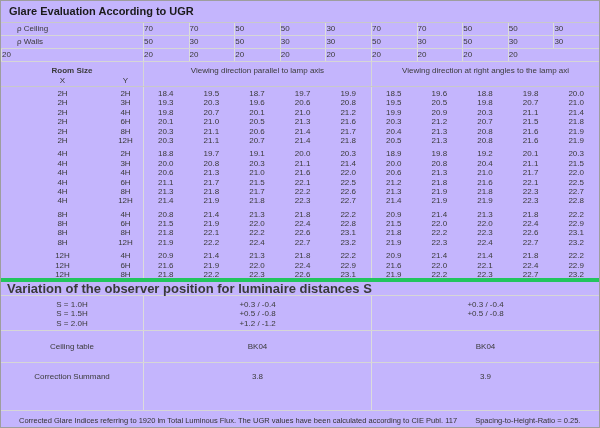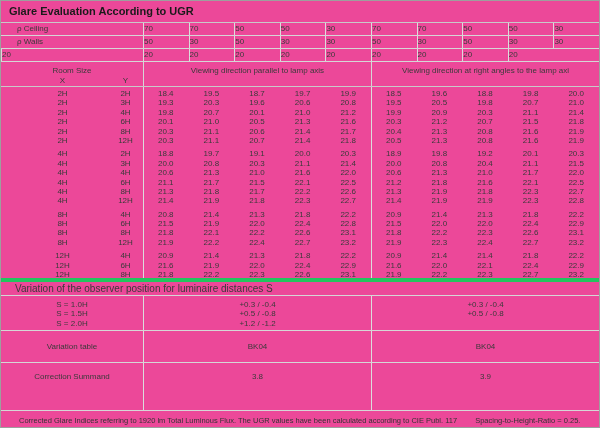--- a/index.html
+++ b/index.html
@@ -2,21 +2,21 @@
 <html><head>
 <meta charset="utf-8">
 <style>
   * { margin:0; padding:0; box-sizing:border-box; }
   html,body { background:#ffffff; }
   body { font-family:"Liberation Sans","DejaVu Sans",sans-serif; }
 
   .frame {
     width:600px; height:428px;
     border:1px solid #9e9e9e;
-    background:#ec4899;
+    background:#c4b5fd;
     overflow:hidden;
     color:#3a3a3a;
   }
 
   
   .title {
     height:22px; line-height:21px;
     padding-left:8px;
     font-size:11px; font-weight:bold; color:#1a1a1a;
     border-bottom:1px solid #c9c9c9;
@@ -35,21 +35,21 @@
 
   
   .hdr {
     display:grid;
     grid-template-columns:142px 1fr 1fr;
     height:25px;
     font-size:8px;
     border-bottom:1px solid #c9c9c9;
   }
   .hdr-left { padding-top:4px; }
-  .rs-title { text-align:center; }
+  .rs-title { text-align:center;font-weight:bold; }
   .xy-row { display:grid; grid-template-columns:95px 47px; margin-top:1px; }
   .xh { text-align:center; padding-left:28px; }
   .yh { text-align:center; padding-left:12px; }
   .view-cell { border-left:1px solid #d6d6d6; text-align:center; padding-top:4px; }
 
   
   .data {
     position:relative;
     height:195px; padding-top:2px;
     font-size:8px;
@@ -64,22 +64,23 @@
     grid-template-columns:95px 47px repeat(10,1fr);
     height:9.4px; line-height:9.4px;
   }
   .cx { text-align:center; padding-left:28px; }
   .cy { text-align:center; padding-left:12px; }
   .num { text-align:center; }
 
   
   .var-label {
     height:14px; line-height:13px;
-    padding-left:14px; font-size:10px;
+    padding-left:6px; font-size:13px;
     border-bottom:1px solid #d6d6d6;
+    font-weight:bold;
   }
   .three-col { display:grid; grid-template-columns:142px 1fr 1fr; border-bottom:1px solid #d6d6d6; font-size:8px; }
   .three-col > div { border-left:1px solid #dcdcdc; }
   .three-col > div:first-child { border-left:none; }
   .srow { height:35px; }
   .srow .lines { text-align:center; padding-top:4px; line-height:9.3px; }
   .stdrow { height:32px; }
   .stdrow > div { display:flex; align-items:center; justify-content:center; }
   .corrrow { height:48px; }
   .corrrow > div { display:flex; align-items:flex-start; justify-content:center; padding-top:9px; }
@@ -447,21 +448,21 @@
       <div>+0.5 / -0.8</div>
       <div>+1.2 / -1.2</div>
     </div>
     <div class="lines">
       <div>+0.3 / -0.4</div>
       <div>+0.5 / -0.8</div>
     </div>
   </div>
 
   <div class="three-col stdrow">
-    <div>Variation table</div>
+    <div>Ceiling table</div>
     <div>BK04</div>
     <div>BK04</div>
   </div>
 
   <div class="three-col corrrow">
     <div>Correction Summand</div>
     <div>3.8</div>
     <div>3.9</div>
   </div>
 

